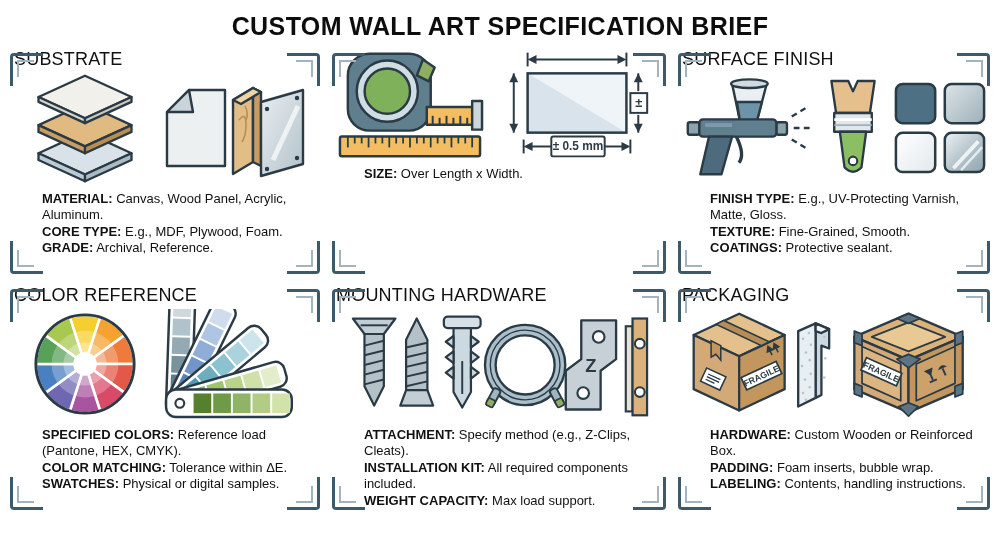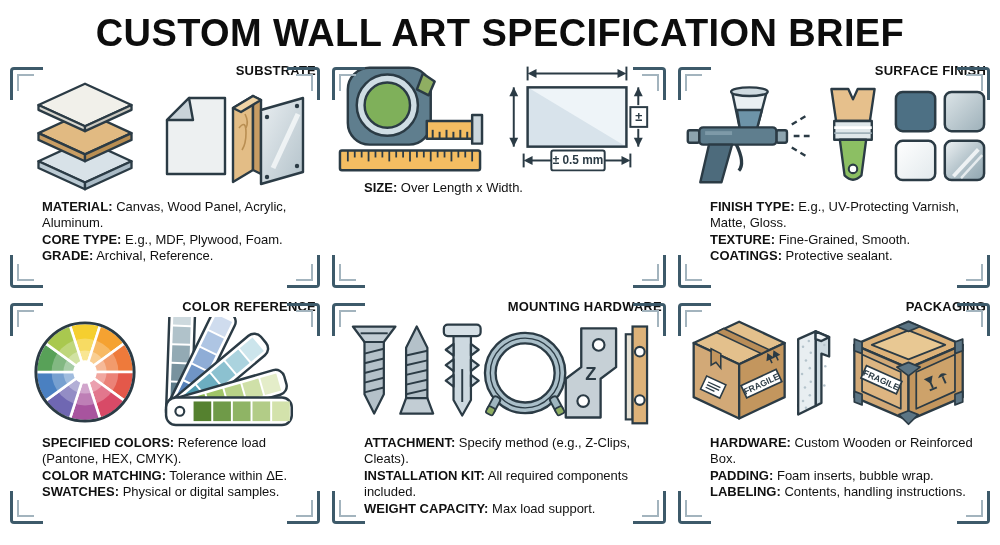--- a/index.html
+++ b/index.html
@@ -1,22 +1,22 @@
 <!DOCTYPE html>
 <html><head>
 <meta charset="utf-8">
 <style>
   *{margin:0;padding:0;box-sizing:border-box}
   html,body{width:1000px;height:545px;background:#fff;color:#111;
     font-family:"Liberation Sans",sans-serif;overflow:hidden}
-  .title{text-align:center;font-size:38px;font-weight:800;letter-spacing:.4px;
+  .title{text-align:center;font-size:25px;font-weight:800;letter-spacing:.4px;
     margin:12px 0 4px;color:#0d0d0d}
   .grid{display:grid;grid-template-columns:1fr 1fr 1fr;column-gap:8px;row-gap:2px;padding:0 8px}
   .sec{position:relative;min-height:234px;padding:2px 6px 4px}
-  .sec-head{text-align:right;font-size:13px;font-weight:700;letter-spacing:.2px;margin:2px 0 2px}
+  .sec-head{text-align:left;font-size:18px;font-weight:400;letter-spacing:.2px;margin:2px 0 2px}
   .art{height:112px;display:flex;align-items:center;justify-content:center;gap:10px}
   .specs{font-size:13px;line-height:1.26;padding:7px 2px 0 28px}
   .specs .spec b{font-weight:800}
   
   .cn{position:absolute;width:32px;height:32px;pointer-events:none}
   .cn::before,.cn::after{content:"";position:absolute;display:block;border:0 solid #3d5a6a}
   .cn::after{border-color:#a3b4be}
   .cn::before{width:30px;height:30px}
   .cn::after{width:15px;height:15px}
   .cn.tl{top:8px;left:2px}   .cn.tr{top:8px;right:2px}

